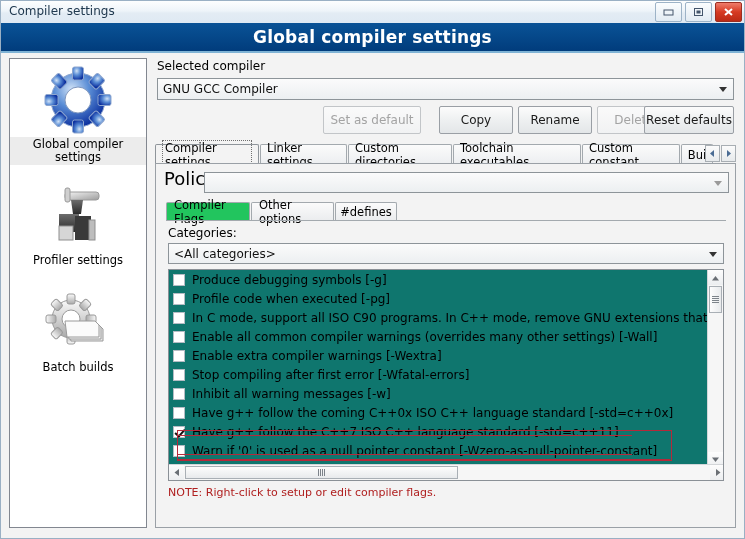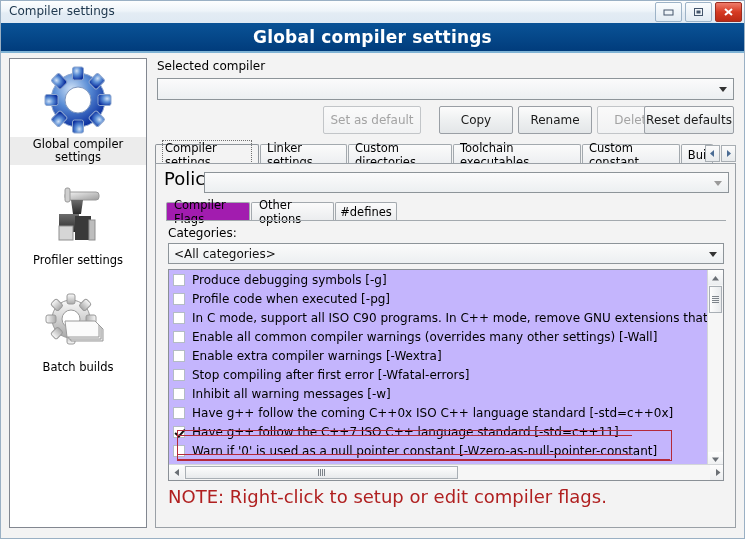--- a/index.html
+++ b/index.html
@@ -83,29 +83,29 @@
   .policy-lbl{position:absolute;left:8px;top:4px;font-size:18px;}
   #policy-combo{position:absolute;left:48px;top:8px;width:525px;height:21px;}
 
   
   .itabstrip{position:absolute;left:10px;top:38px;width:560px;height:19px;}
   .itab{position:absolute;top:0;height:19px;box-sizing:border-box;
      border:1px solid #a3a9ae;border-bottom:none;
      background:linear-gradient(to bottom,#fbfbfb,#eaecee);
      font-size:11.5px;display:flex;align-items:center;justify-content:center;padding:0 7px;
      border-radius:2px 2px 0 0;}
-  .itab.active{background:#a21caf;}
+  .itab.active{background:#22c55e;}
   .itabline{position:absolute;left:10px;top:56px;width:560px;height:1px;background:#a3a9ae;}
 
   .cat-lbl{position:absolute;left:12px;top:62px;font-size:12px;}
   #cat-combo{position:absolute;left:12px;top:79px;width:556px;height:21px;}
 
   
   .listbox{position:absolute;left:12px;top:105px;width:556px;height:212px;
-     box-sizing:border-box;border:1px solid #8a9096;background:#c4b5fd;overflow:hidden;}
+     box-sizing:border-box;border:1px solid #8a9096;background:#0f766e;overflow:hidden;}
   .listinner{position:absolute;left:0;top:0;width:538px;}
   .row{height:19px;display:flex;align-items:center;padding-left:4px;box-sizing:border-box;
      white-space:nowrap;}
   .cb{width:12px;height:12px;box-sizing:border-box;border:1px solid #b4bcc4;background:#fff;
      flex:0 0 auto;margin-right:7px;position:relative;}
   .cb.on::after{content:"";position:absolute;left:3px;top:0px;width:4px;height:8px;
      border:solid #111;border-width:0 2px 2px 0;transform:rotate(42deg);}
   .rowtext{font-size:12px;color:#000;}
 
   
@@ -118,21 +118,21 @@
      border:1px solid #a9afb5;background:linear-gradient(to right,#fdfdfd,#e8eaec);
      display:flex;align-items:center;justify-content:center;}
   .grip{width:7px;height:7px;background:repeating-linear-gradient(to bottom,#7d838a 0 1px,transparent 1px 2px);}
   .hsb{position:absolute;left:0;bottom:0;width:556px;height:15px;background:#f6f6f6;
      border-top:1px solid #d3d6d9;}
   .hthumb{position:absolute;left:16px;top:1px;width:273px;height:13px;box-sizing:border-box;
      border:1px solid #a9afb5;background:linear-gradient(to bottom,#fdfdfd,#e8eaec);
      display:flex;align-items:center;justify-content:center;}
   .grip-h{width:7px;height:7px;background:repeating-linear-gradient(to right,#7d838a 0 1px,transparent 1px 2px);}
 
-  .note{position:absolute;left:12px;top:322px;font-size:18px;color:#b02020;}
+  .note{position:absolute;left:12px;top:322px;font-size:11px;color:#b02020;}
 
   
   .annot-box{position:absolute;border:1px solid #b5293a;pointer-events:none;}
   .annot-line{position:absolute;height:1px;background:#b5293a;pointer-events:none;}
 </style>
 </head>
 <body>
 
 <div id="app">
 
@@ -250,20 +250,21 @@
       </div>
       <div class="lbl">Batch builds</div>
     </div>
   </div>
 
   <div class="right">
 
     <div class="sel-lbl">Selected compiler</div>
 
     <div class="combo" id="selected-compiler">
+      <div class="val">GNU GCC Compiler</div>
       <div class="arrow"></div>
     </div>
 
     <div class="btnrow">
       <div class="btn dis" style="left:166px;width:98px;">Set as default</div>
       <div class="btn" style="left:282px;width:74px;">Copy</div>
       <div class="btn" style="left:361px;width:74px;">Rename</div>
       <div class="btn dis" style="left:440px;width:74px;">Delete</div>
       <div class="btn" style="left:487px;width:90px;">Reset defaults</div>
     </div>

